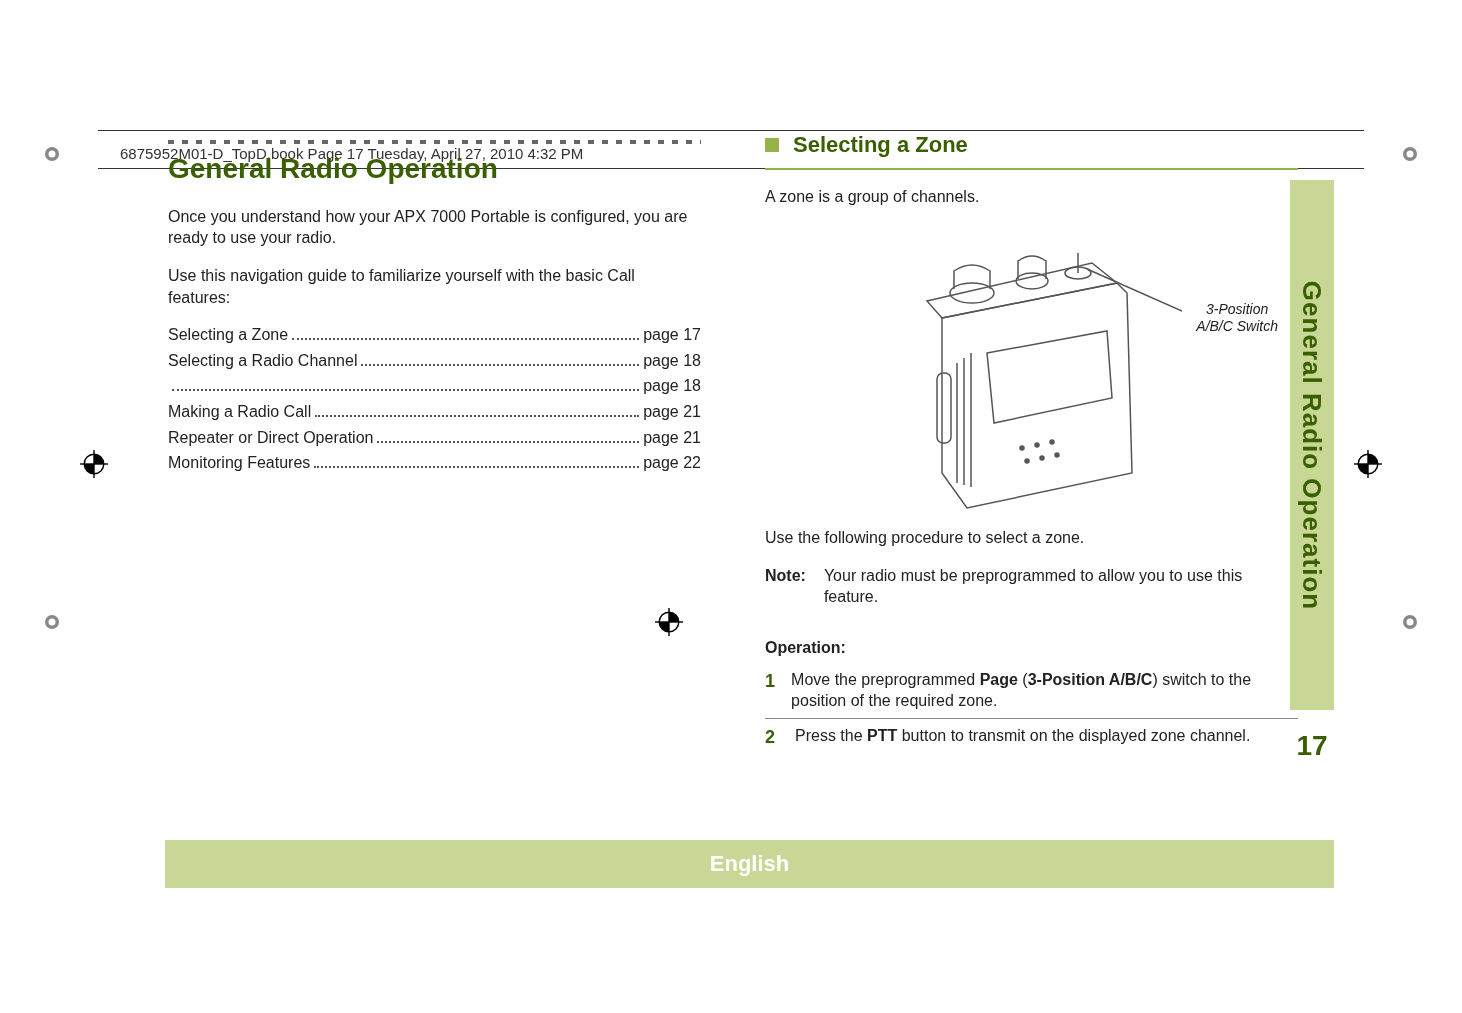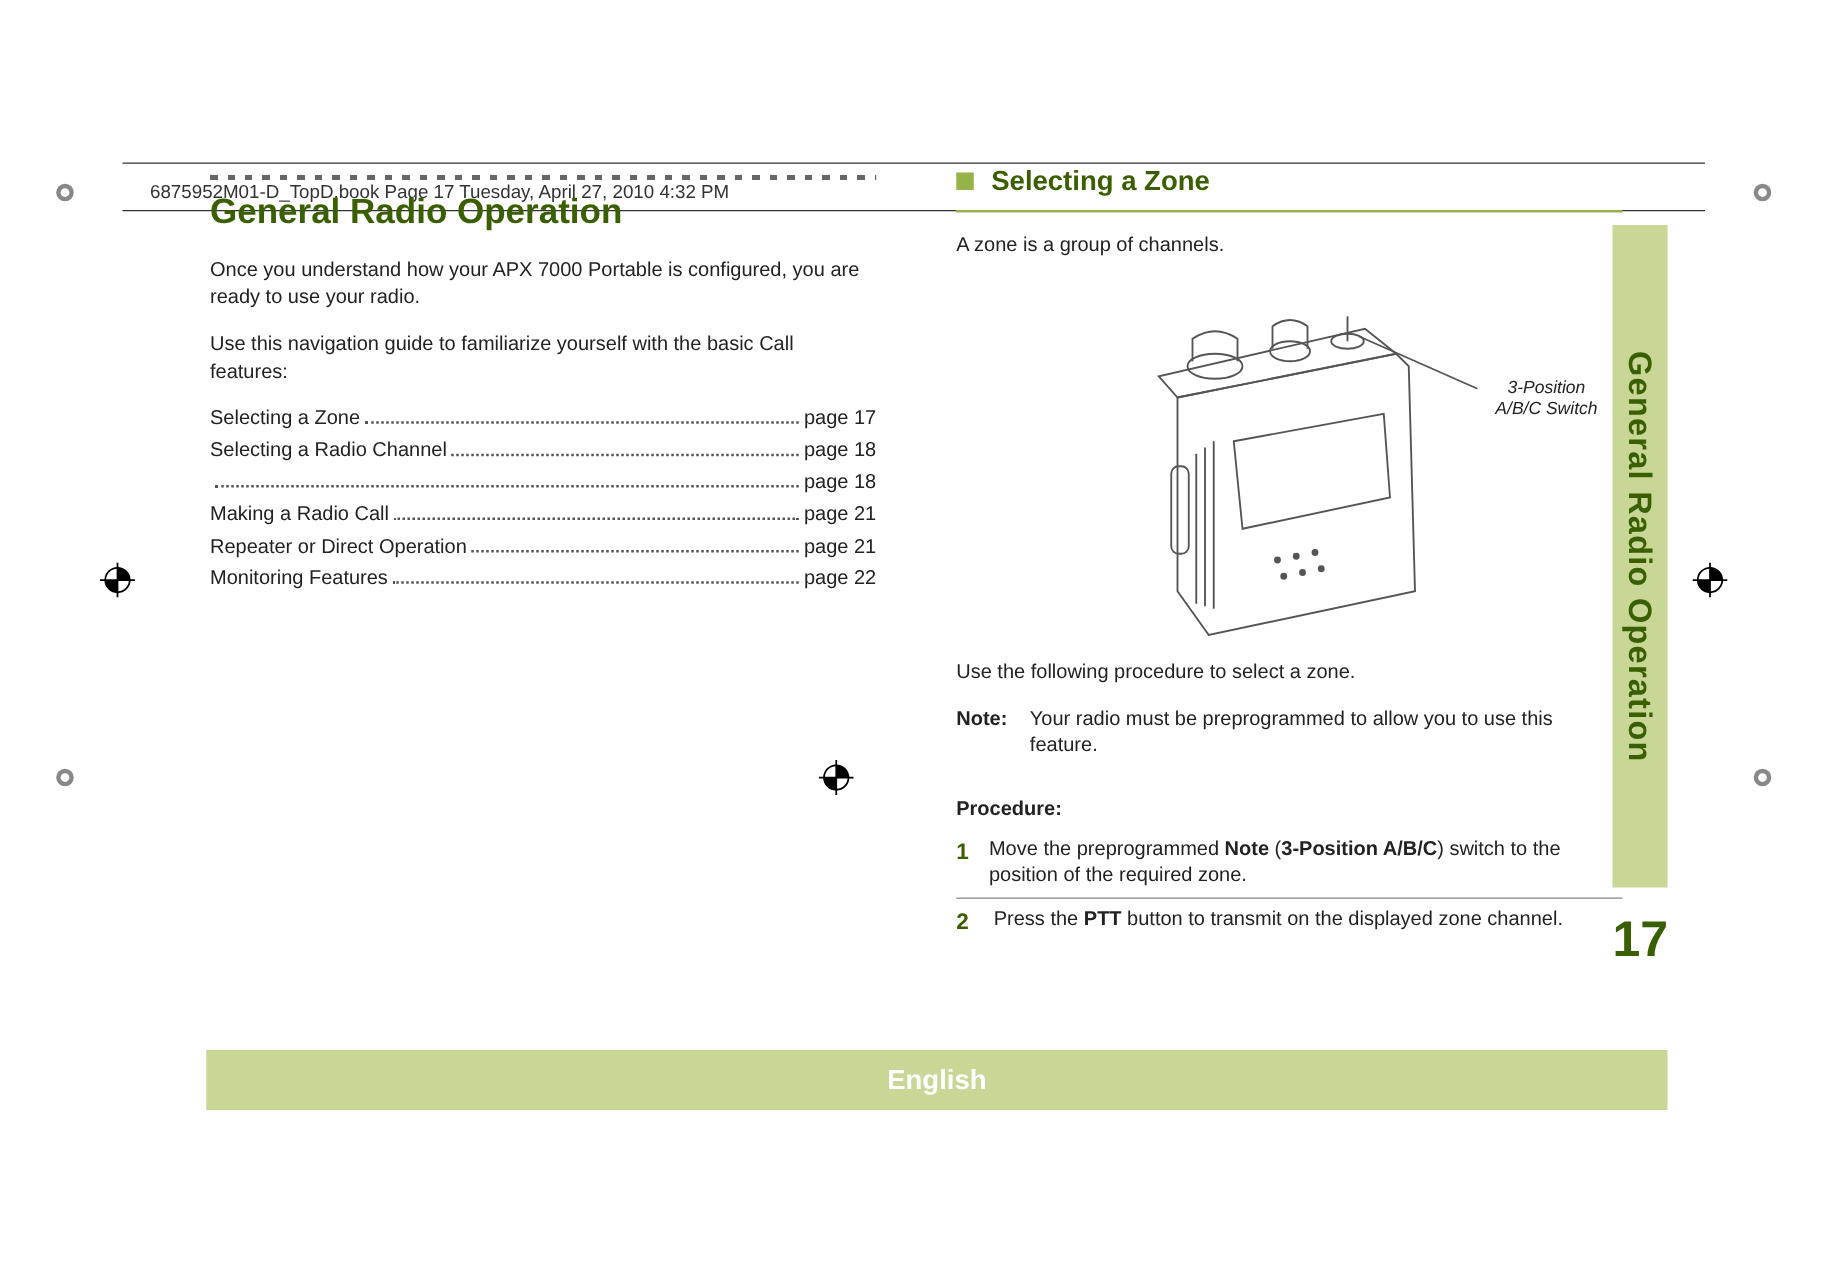--- a/index.html
+++ b/index.html
@@ -169,21 +169,21 @@
     white-space:nowrap;
     letter-spacing:1px;
   }
   .page-num {
     position:absolute;
     right: 128px;
     top: 730px;
     width:44px;
     text-align:center;
     color:#3a5f00;
-    font-size:40px;
+    font-size:28px;
     font-weight:bold;
   }
 
   
   .lang-bar {
     position:absolute;
     left: 165px;
     right: 128px;
     top: 840px;
     height: 48px;
@@ -353,26 +353,26 @@
         </div>
       </div>
 
       <p class="para">Use the following procedure to select a zone.</p>
 
       <div class="note-row">
         <span class="label">Note:</span>
         <span>Your radio must be preprogrammed to allow you to use this feature.</span>
       </div>
 
-      <div class="proc-label">Procedure:</div>
+      <div class="proc-label">Operation:</div>
 
       <div class="step">
         <span class="num">1</span>
         <span class="txt">
-          <span>Move the preprogrammed </span><b>Note</b><span> (</span><b>3-Position A/B/C</b><span>) switch to the position of the required zone.</span>
+          <span>Move the preprogrammed </span><b>Page</b><span> (</span><b>3-Position A/B/C</b><span>) switch to the position of the required zone.</span>
         </span>
       </div>
       <div class="step">
         <span class="num">2</span>
         <span class="txt">
           <span>Press the </span><b>PTT</b><span> button to transmit on the displayed zone channel.</span>
         </span>
       </div>
 
     </div>

